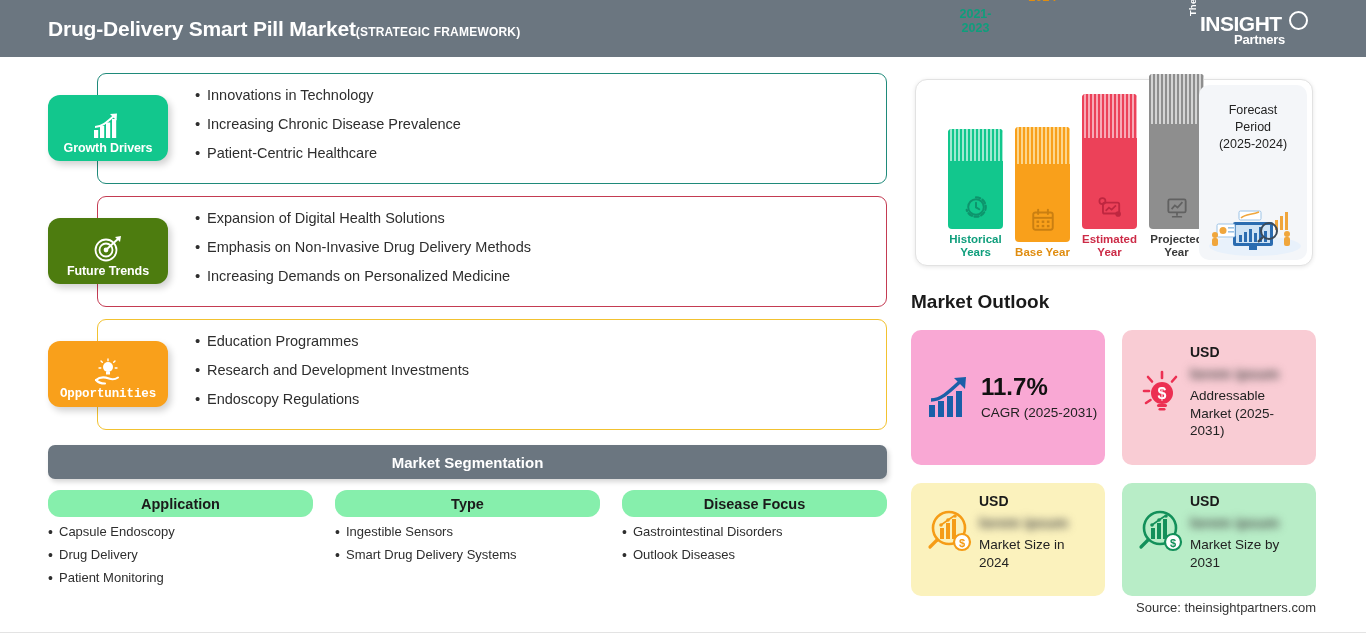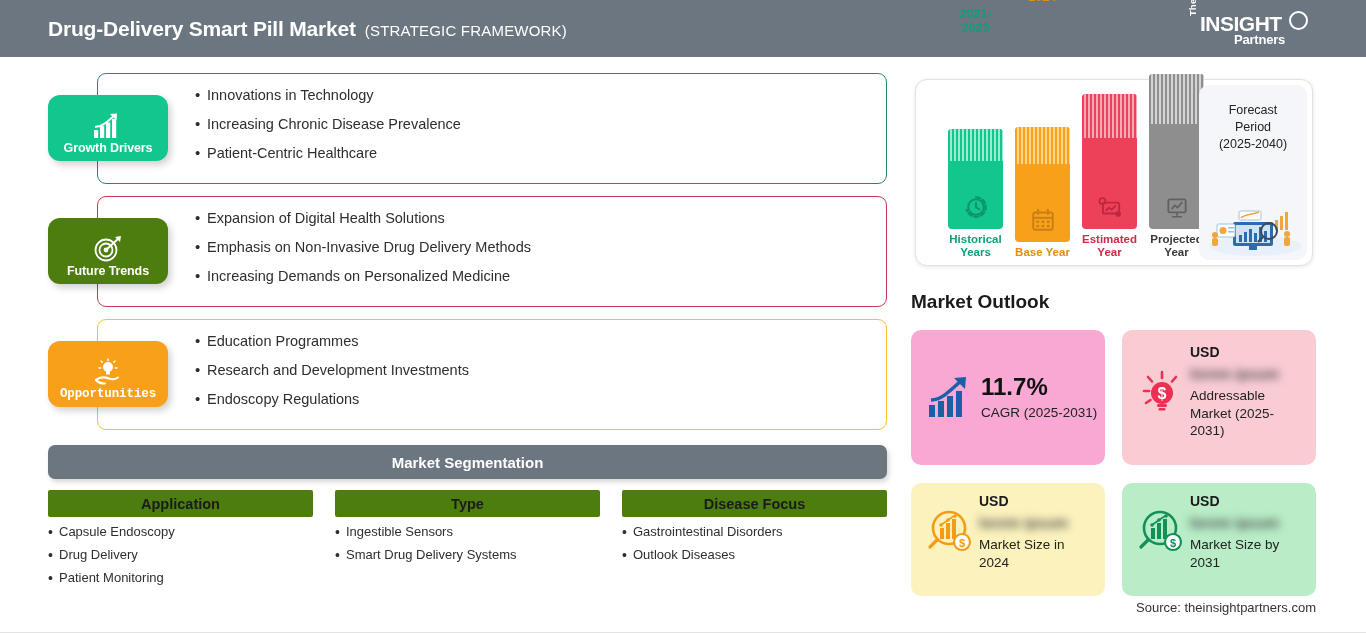--- a/index.html
+++ b/index.html
@@ -14,21 +14,21 @@
   .header{
     position:absolute;left:0;top:0;width:1366px;height:57px;
     background:#6b7680;
     display:flex;align-items:center;
   }
   .header-title{
     margin-left:48px;color:#ffffff;font-size:21px;font-weight:bold;
     letter-spacing:-.2px;white-space:nowrap;
   }
   .header-sub{
-    color:#ffffff;font-size:15px;font-weight:normal;margin-left:9px;letter-spacing:.2px;
+    color:#ffffff;font-size:12px;font-weight:bold;letter-spacing:.2px;
   }
   .logo{
     position:absolute;right:58px;top:10px;width:120px;height:40px;
     color:#fff;
   }
   .logo-the{
     position:absolute;left:0;top:6px;font-size:9px;font-weight:bold;
     transform:rotate(-90deg);transform-origin:left top;
     letter-spacing:.5px;
   }
@@ -73,21 +73,21 @@
   
   .seg-header{
     position:absolute;left:48px;top:445px;width:839px;height:34px;
     background:#6b7680;border-radius:7px;color:#fff;
     display:flex;align-items:center;justify-content:center;
     font-size:15px;font-weight:bold;
     box-shadow:2px 3px 5px rgba(0,0,0,.16);
   }
   .seg-col{position:absolute;top:490px;}
   .seg-col-head{
-    height:27px;background:#4d7c0f;border-radius:2px;
+    height:27px;background:#86efac;border-radius:12px;
     display:flex;align-items:center;justify-content:center;
     font-size:14.5px;font-weight:bold;color:#1b1b1b;
   }
   .seg-item{
     font-size:13px;color:#2e2e2e;margin-top:8px;position:relative;padding-left:11px;
     line-height:1.15;
   }
   .seg-item::before{
     content:"\2022";position:absolute;left:0;top:-1px;color:#2e2e2e;font-size:14px;
   }
@@ -330,21 +330,21 @@
       </div>
       <div class="bar-caption" style="color:#3a3a3a;">Projected Year</div>
     </div>
   </div>
 
   <div class="fc-panel">
     <div class="fc-title">
       <span>Forecast</span><br>
       <span>Period</span>
     </div>
-    <div class="fc-years">(2025-2040)</div>
+    <div class="fc-years">(2025-2024)</div>
     <svg class="fc-art" viewBox="0 0 100 54">
       <ellipse cx="52" cy="44" rx="46" ry="10" fill="#e8f1fb"></ellipse>
       <rect x="30" y="20" width="40" height="24" rx="2" fill="#2b6cb0"></rect>
       <rect x="33" y="23" width="34" height="18" fill="#cfe3f5"></rect>
       <g fill="#2b6cb0">
         <rect x="36" y="33" width="3" height="7"></rect>
           <rect x="41" y="30" width="3" height="10"></rect>
         <rect x="46" y="27" width="3" height="13"></rect>
           <rect x="51" y="31" width="3" height="9"></rect>
         <rect x="56" y="25" width="3" height="15"></rect>

